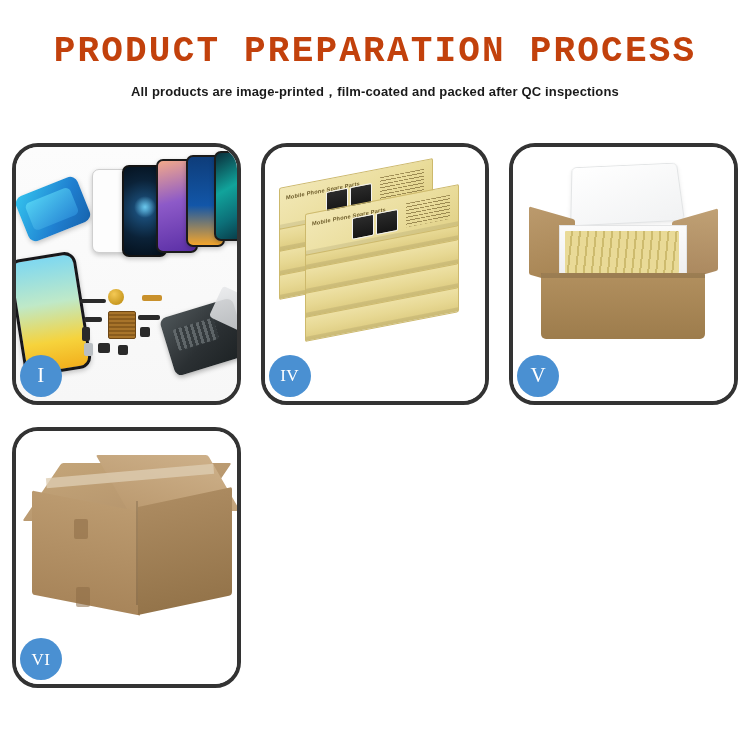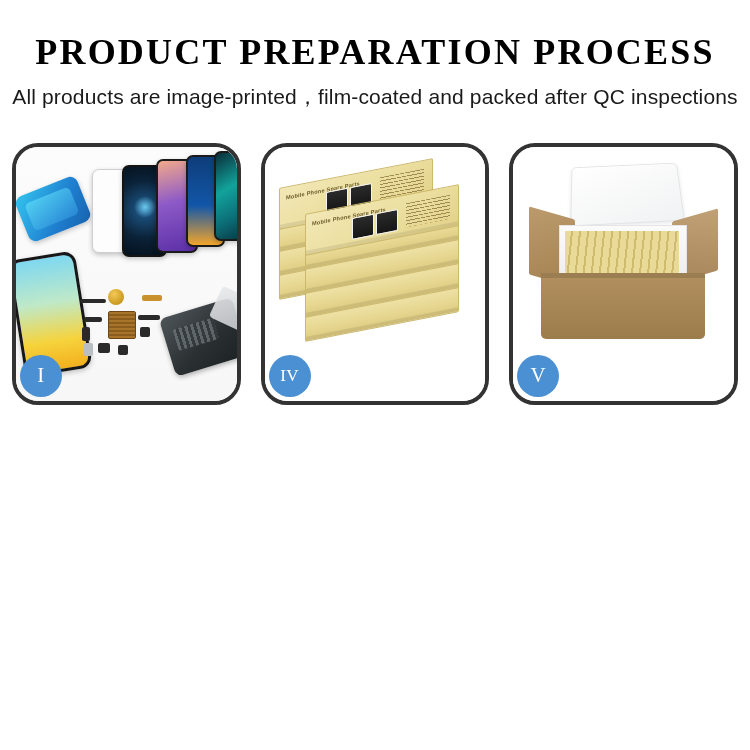--- a/index.html
+++ b/index.html
@@ -8,27 +8,27 @@
     width:750px;height:750px;
     background:#ffffff;
     font-family:"Liberation Sans","DejaVu Sans",sans-serif;
     overflow:hidden;
     position:relative;
   }
 
   
   .header{width:750px;padding-top:34px;text-align:center;}
   .title{
-    font-size:36px;font-weight:700;color:#000000;
+    font-size:36px;font-weight:700;color:#c2410c;
     letter-spacing:2.2px;line-height:1;
     white-space:nowrap;
-    font-family:Liberation Serif, serif;
+    font-family:Liberation Mono, monospace;
   }
   .subtitle{
-    margin-top:13px;font-size:21px;font-weight:400;color:#1a1a1a;
+    margin-top:13px;font-size:13px;font-weight:700;color:#1a1a1a;
     letter-spacing:.15px;white-space:nowrap;
   }
 
   
   .grid{
     position:absolute;left:12px;top:143px;
     width:726px;height:545px;
     display:grid;
     grid-template-columns:1fr 1fr 1fr;
     grid-template-rows:1fr 1fr;
@@ -373,14 +373,27 @@
       <div class="eps-lid"></div>
       <div class="flapL"></div>
       <div class="flapR"></div>
       <div class="eps-body"></div>
       <div class="yfill"></div>
       <div class="carton-front"></div>
     </div>
     <div class="badge">V</div>
   </div>
 
+  <div class="panel">
+    <div class="photo p6">
+      <div class="c6-top"></div>
+      <div class="c6-top2"></div>
+      <div class="c6-tape"></div>
+      <div class="c6-left"></div>
+      <div class="c6-right"></div>
+      <div class="c6-seam"></div>
+      <div class="c6-tab t1"></div>
+      <div class="c6-tab t2"></div>
+    </div>
+    <div class="badge wide">VI</div>
+  </div>
 
 </div>
 
 </body></html>

